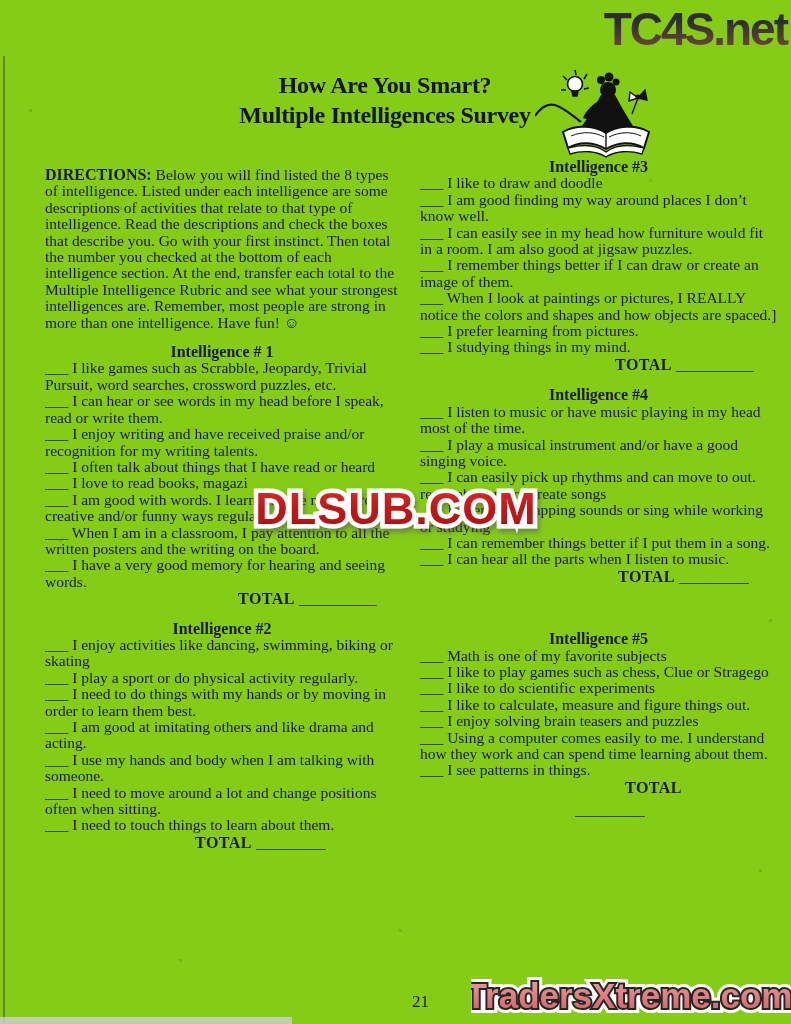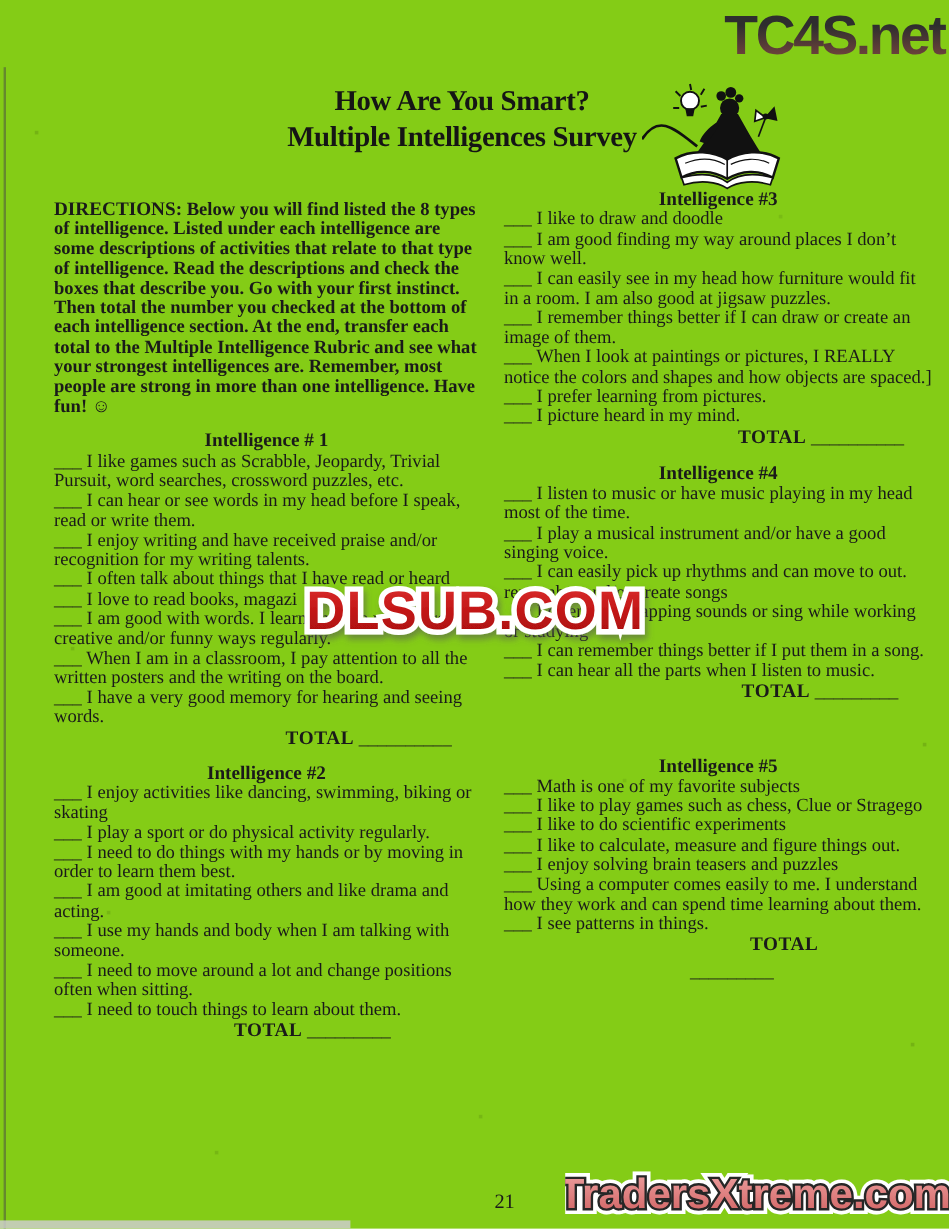--- a/index.html
+++ b/index.html
@@ -18,21 +18,21 @@
       650px 180px 0 1px rgba(0,0,0,.08), 90px 760px 0 1px rgba(0,0,0,.10);}
   
   .tc4s{position:absolute;top:0px;right:2px;}
   .title{position:absolute;left:150px;top:70px;width:470px;text-align:center;
          font-weight:bold;font-size:24px;line-height:30px;letter-spacing:-0.3px;color:#151515;}
   .clipart{position:absolute;left:535px;top:68px;}
   
   .col{position:absolute;font-size:15.5px;line-height:16.4px;}
   .col-left{left:45px;top:167px;width:354px;}
   .col-right{left:420px;top:159px;width:357px;}
-  .directions{margin:0 0 13px 0;font-weight:bold;}
+  .directions{margin:0 0 13px 0;}
   .directions b{font-size:16px;}
   .sec-heading{margin:0;text-align:center;font-size:16px;font-weight:bold;}
   .sec{margin:0;}
   .item{margin:0;}
   .total-line{margin:1px 0 0 0;white-space:nowrap;}
   .total-label{font-weight:bold;letter-spacing:.5px;font-size:16px;}
   .sec1 .sec-heading{margin-top:0;}
   .sec2{margin-top:13px;}
   .sec4{margin-top:14px;}
   .sec5{margin-top:46px;}
@@ -146,21 +146,21 @@
   <div class="col col-right">
     <div class="sec sec3">
       <h3 class="sec-heading">Intelligence #3</h3>
       <div>
           <p class="item">___ I like to draw and doodle</p>
           <p class="item">___ I am good finding my way around places I don’t know well.</p>
           <p class="item">___ I can easily see in my head how furniture would fit in a room. I am also good at jigsaw puzzles.</p>
           <p class="item">___ I remember things better if I can draw or create an image of them.</p>
           <p class="item">___ When I look at paintings or pictures, I REALLY notice the colors and shapes and how objects are spaced.]</p>
           <p class="item">___ I prefer learning from pictures.</p>
-          <p class="item">___ I picture heard in my mind.</p>
+          <p class="item">___ I studying things in my mind.</p>
           <p class="item total-line"><span class="total-label">TOTAL</span> __________</p>
         </div>
     </div>
 
     <div class="sec sec4">
       <h3 class="sec-heading">Intelligence #4</h3>
       <div>
           <p class="item">___ I listen to music or have music playing in my head most of the time.</p>
           <p class="item">___ I play a musical instrument and/or have a good singing voice.</p>
           <p class="item">___ I can easily pick up rhythms and can move to out.</p>

